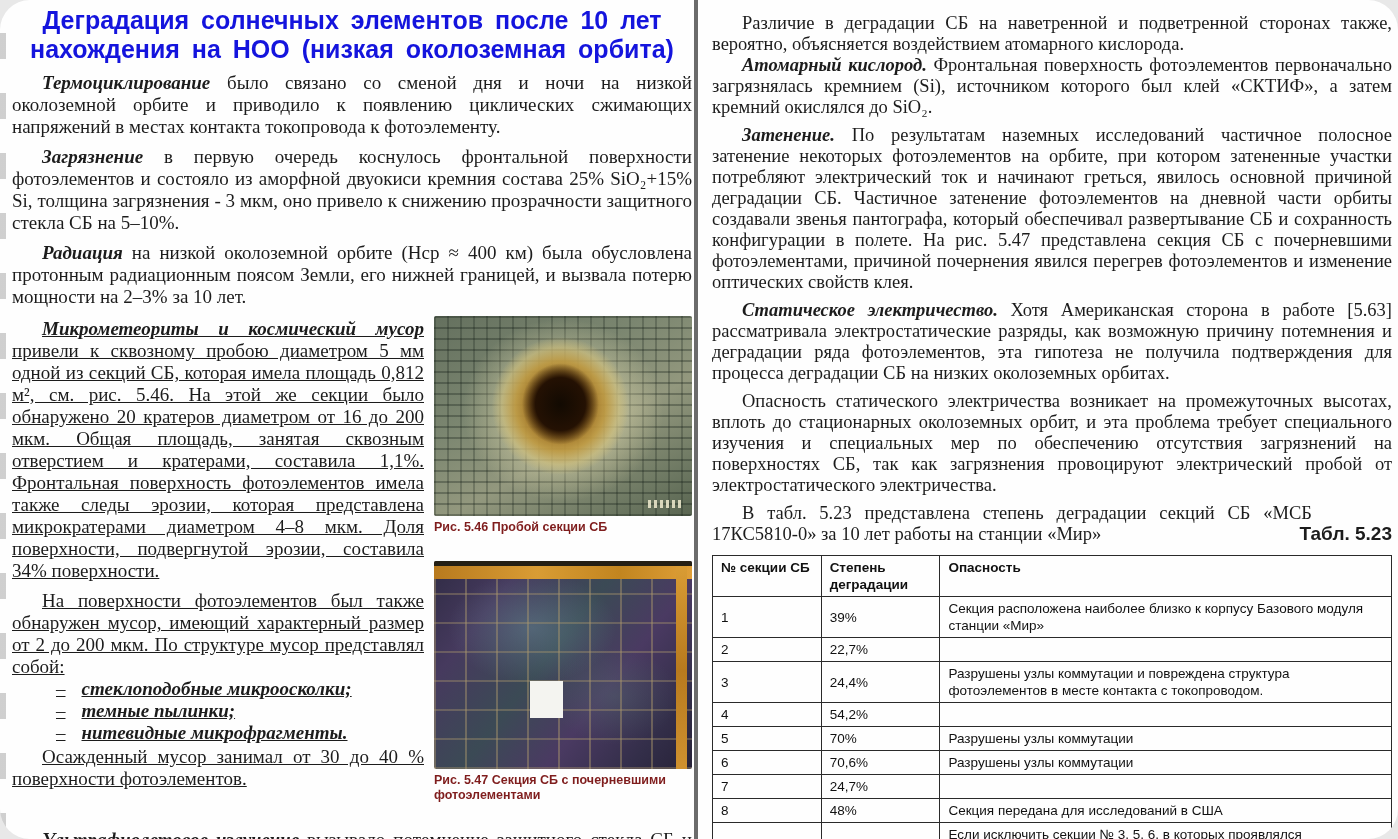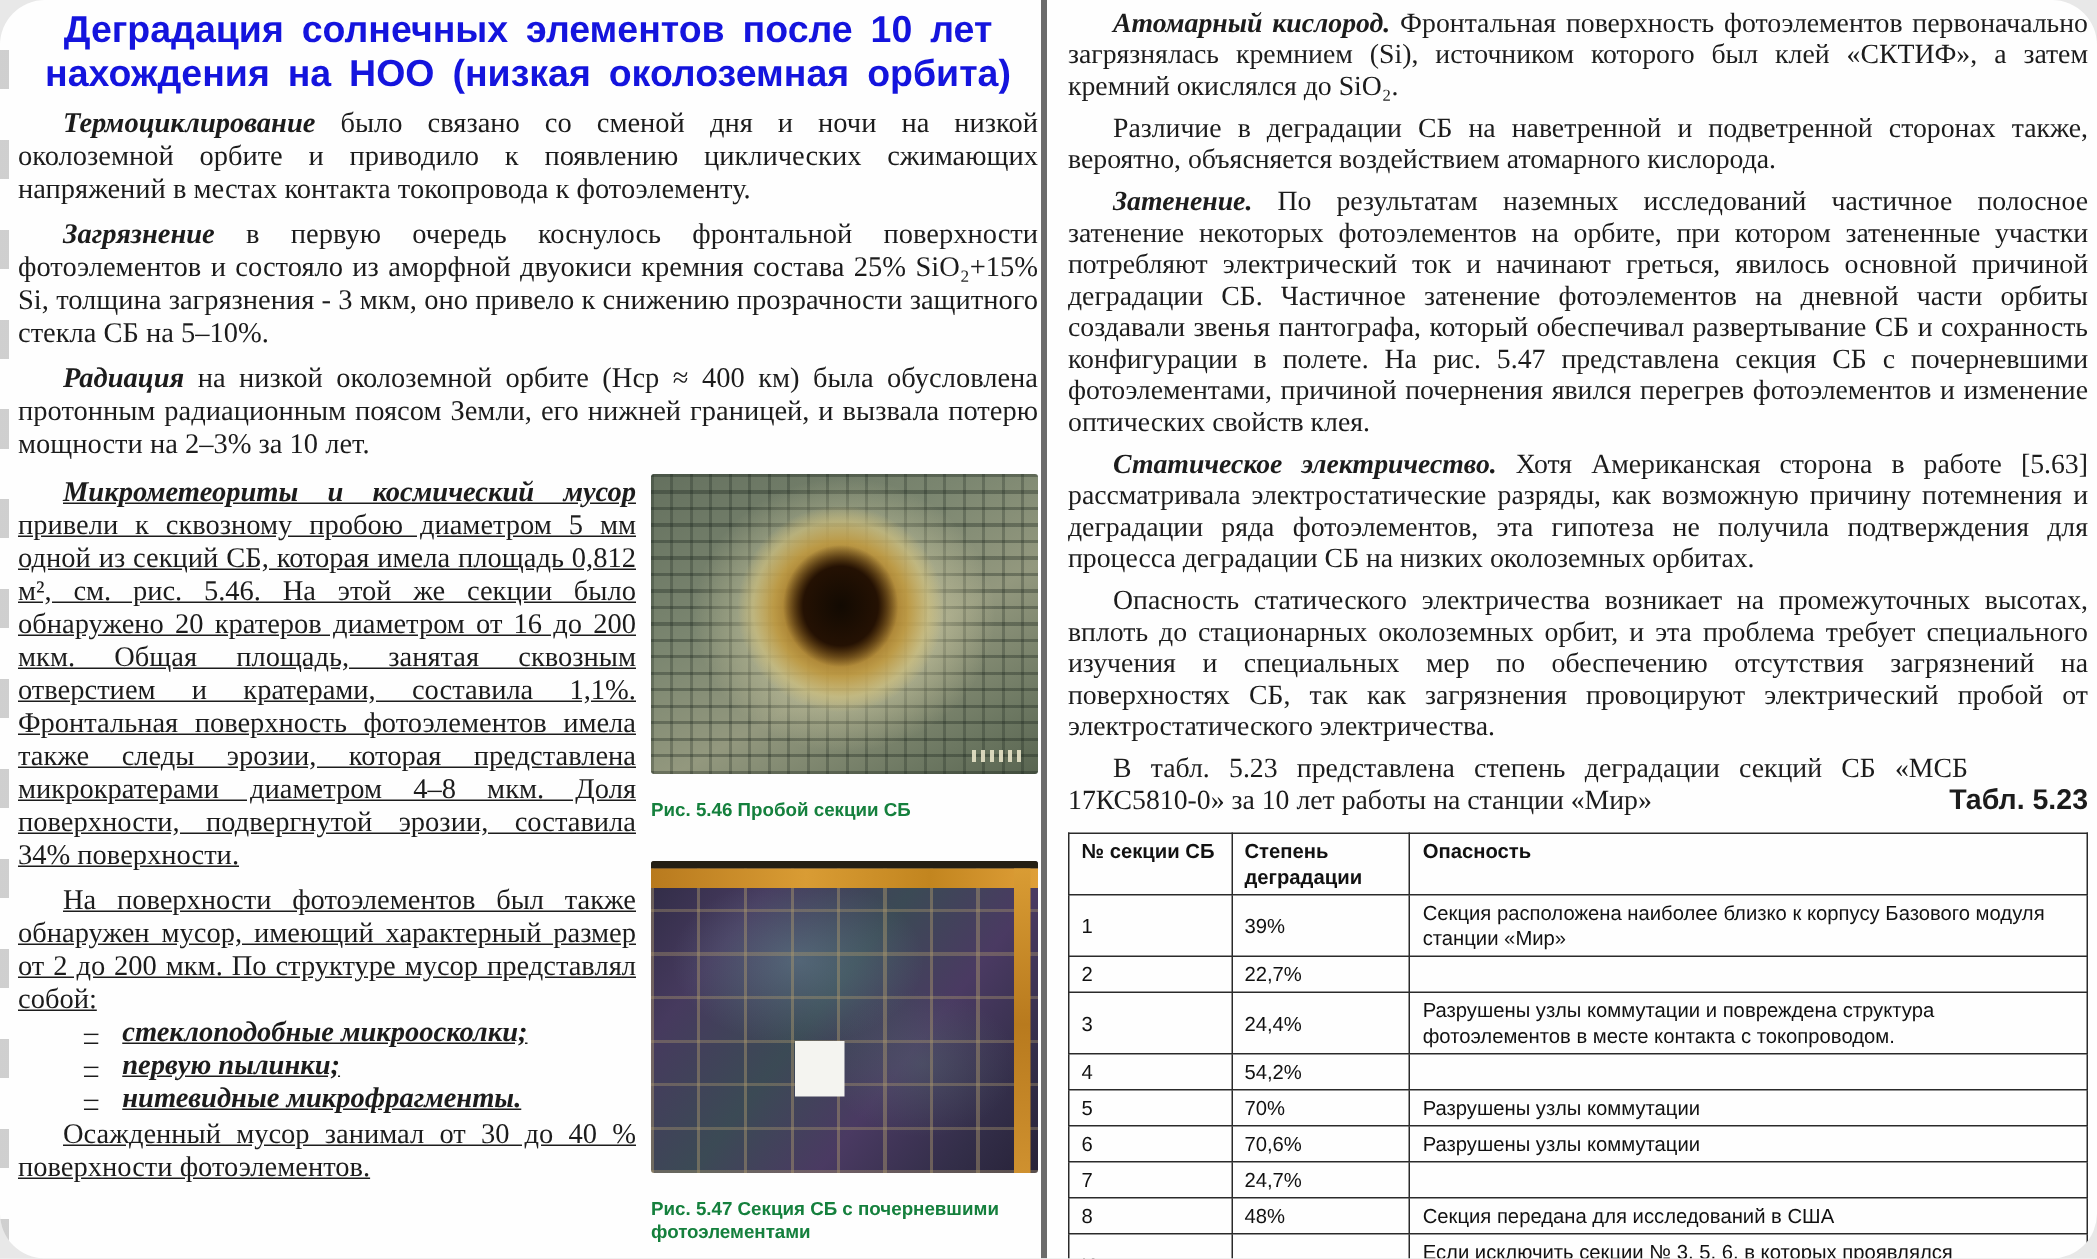--- a/index.html
+++ b/index.html
@@ -25,22 +25,22 @@
   p.body{margin:8px 0 0 0;font-size:19px;line-height:22px;text-align:justify;}
   .col-right p.body{font-size:18.5px;line-height:21px;margin-top:7px;}
   .ind{text-indent:30px;}
   .lead{font-weight:700;font-style:italic;}
 
   
   .split{display:flex;gap:10px;margin-top:8px;}
   .narrow{width:412px;text-decoration:underline;}
   .figs{width:258px;}
   figure{margin:0 0 0 0;}
-  figcaption{margin-top:17px;font-family:"Liberation Sans","DejaVu Sans",sans-serif;
-    font-weight:700;font-size:12.5px;line-height:15px;color:#15803d;}
+  figcaption{margin-top:4px;font-family:"Liberation Sans","DejaVu Sans",sans-serif;
+    font-weight:700;font-size:12.5px;line-height:15px;color:#7f1d1d;}
   .fig2{margin-top:26px;}
 
   
   .list{margin:0 0 0 44px;}
   .list-item{display:flex;gap:16px;font-size:19px;line-height:22px;}
   .list-item .marker{flex:0 0 auto;}
   .list-item .li-text{font-style:italic;font-weight:600;}
 
   
   .img46{width:258px;height:200px;position:relative;overflow:hidden;border-radius:2px;
@@ -100,21 +100,21 @@
       <div class="narrow">
         <p class="body ind" style="margin-top:2px;"><span class="lead">Микрометеориты и космический мусор</span><span> привели к сквозному пробою диаметром 5 мм одной из секций СБ, которая имела площадь 0,812 м², см. рис. 5.46. На этой же секции было обнаружено 20 кратеров диаметром от 16 до 200 мкм. Общая площадь, занятая сквозным отверстием и кратерами, составила 1,1%. Фронтальная поверхность фотоэлементов имела также следы эрозии, которая представлена микрократерами диаметром 4–8 мкм. Доля поверхности, подвергнутой эрозии, составила 34% поверхности.</span></p>
         <p class="body ind"><span>На поверхности фотоэлементов был также обнаружен мусор, имеющий характерный размер от 2 до 200 мкм. По структуре мусор представлял собой:</span></p>
         <div class="list">
           <div class="list-item">
               <span class="marker">–</span>
               <span class="li-text">стеклоподобные микроосколки;</span>
             </div>
           <div class="list-item">
               <span class="marker">–</span>
-              <span class="li-text">первую пылинки;</span>
+              <span class="li-text">темные пылинки;</span>
             </div>
           <div class="list-item">
               <span class="marker">–</span>
               <span class="li-text">нитевидные микрофрагменты.</span>
             </div>
         </div>
         <p class="body ind" style="margin-top:2px;"><span>Осажденный мусор занимал от 30 до 40 % поверхности фотоэлементов.</span></p>
       </div>
 
       <div class="figs">
@@ -133,23 +133,23 @@
           </div>
           <figcaption>Рис. 5.47 Секция СБ с почерневшими  фотоэлементами</figcaption>
         </figure>
       </div>
     </div>
 
     <p class="body ind" style="margin-top:26px;"><span class="lead">Ультрафиолетовое излучение</span><span> вызывало потемнение защитного стекла СБ и газовыделение из полимерных материалов.</span></p>
   </div>
 
   <div class="col-right">
+    <p class="body ind"><span>Различие в деградации СБ на наветренной и подветренной сторонах также, вероятно, объясняется воздействием атомарного кислорода.</span></p>
+
     <p class="body ind" style="margin-top:0;"><span class="lead">Атомарный кислород.</span><span> Фронтальная поверхность фотоэлементов первоначально загрязнялась кремнием (Si), источником которого был клей «СКТИФ», а затем кремний окислялся до SiO₂.</span></p>
-
-    <p class="body ind"><span>Различие в деградации СБ на наветренной и подветренной сторонах также, вероятно, объясняется воздействием атомарного кислорода.</span></p>
 
     <p class="body ind"><span class="lead">Затенение.</span><span> По результатам наземных исследований частичное полосное затенение некоторых фотоэлементов на орбите, при котором затененные участки потребляют электрический ток и начинают греться, явилось основной причиной деградации СБ. Частичное затенение фотоэлементов на дневной части орбиты создавали звенья пантографа, который обеспечивал развертывание СБ и сохранность конфигурации в полете. На рис. 5.47 представлена секция СБ с почерневшими фотоэлементами, причиной почернения явился перегрев фотоэлементов и изменение оптических свойств клея.</span></p>
 
     <p class="body ind"><span class="lead">Статическое электричество.</span><span> Хотя Американская сторона в работе [5.63] рассматривала электростатические разряды, как возможную причину потемнения и деградации ряда фотоэлементов, эта гипотеза не получила подтверждения для процесса деградации СБ на низких околоземных орбитах.</span></p>
 
     <p class="body ind"><span>Опасность статического электричества возникает на промежуточных высотах, вплоть до стационарных околоземных орбит, и эта проблема требует специального изучения и специальных мер по обеспечению отсутствия загрязнений на поверхностях СБ, так как загрязнения провоцируют электрический пробой от электростатического электричества.</span></p>
 
     <div class="intro-wrap">
       <p class="body ind" style="padding-right:80px;"><span>В табл. 5.23 представлена степень деградации секций СБ «МСБ 17КС5810-0» за 10 лет работы на станции «Мир»</span></p>
       <span class="tbl-label">Табл. 5.23</span>

